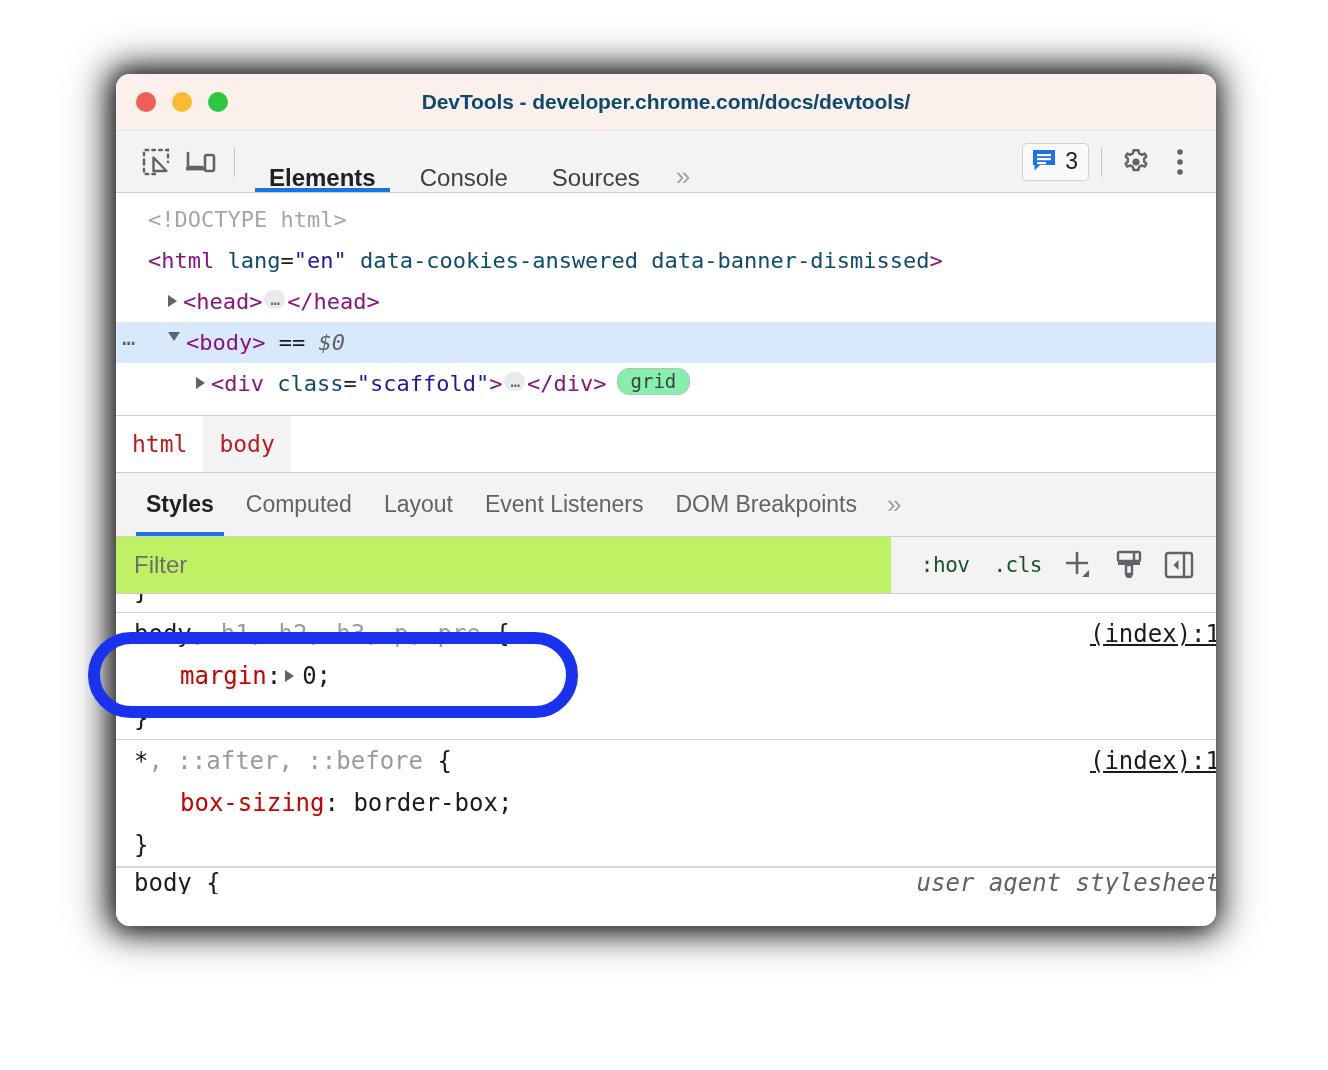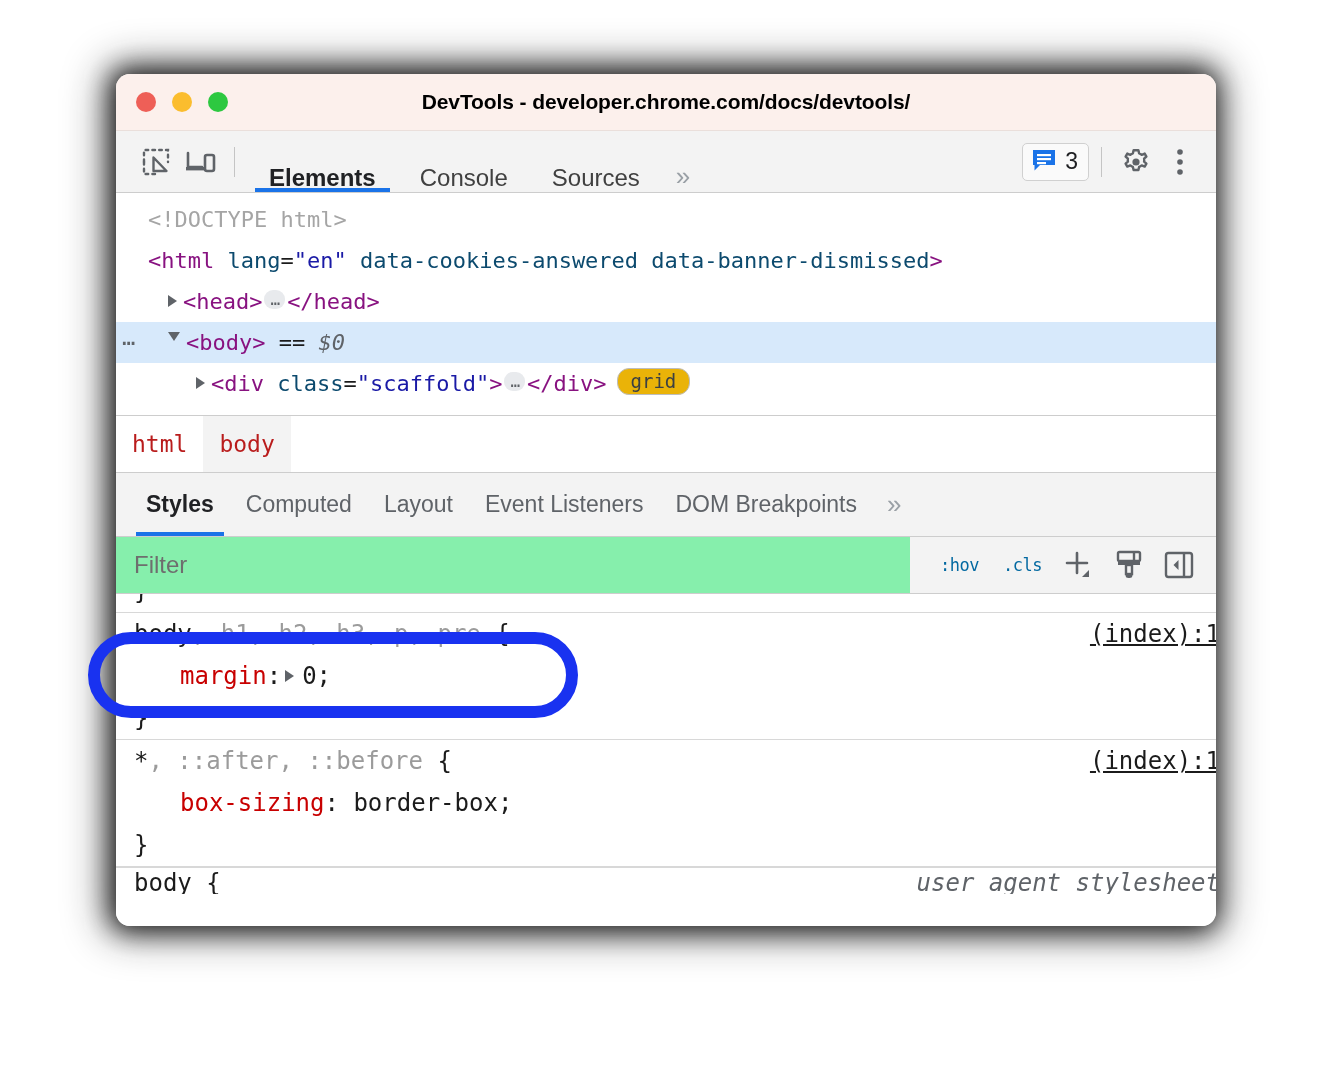--- a/index.html
+++ b/index.html
@@ -75,21 +75,21 @@
   .light.red { background: #ee5f57; }
   .light.amber { background: #fbbd2e; }
   .light.green { background: #2dc840; }
   .title-text {
     position: absolute;
     left: 0;
     right: 0;
     text-align: center;
     font-size: 21px;
     font-weight: bold;
-    color: #000000;
+    color: #0c4a6e;
     letter-spacing: -0.1px;
   }
 
   
   .dt-toolbar {
     height: 62px;
     background: #f3f3f3;
     border-bottom: 1px solid #cdcdcd;
     display: flex;
     align-items: center;
@@ -225,21 +225,21 @@
     font-size: 16px;
     line-height: 19px;
     vertical-align: 4px;
     margin: 0 2px;
     letter-spacing: -1px;
   }
   .grid-badge {
     display: inline-block;
     border: 1px solid #bdbdbd;
     border-radius: 12px;
-    background: #eab308;
+    background: #86efac;
     color: #3c4043;
     font-size: 19px;
     line-height: 25px;
     padding: 0 13px;
     margin-left: 10px;
     vertical-align: 3px;
   }
 
   
   .crumbs {
@@ -294,41 +294,41 @@
   .filter-row {
     height: 56px;
     background: #f3f3f3;
     border-bottom: 1px solid #cdcdcd;
     display: flex;
     align-items: center;
   }
   .filter-box {
     flex: 1;
     height: 100%;
-    background: #86efac;
+    background: #bef264;
     display: flex;
     align-items: center;
     padding-left: 18px;
     box-sizing: border-box;
     text-align: right;
   }
   .filter-placeholder {
     font-size: 24px;
     color: #6e6e6e;
   }
   .filter-actions {
     display: flex;
     align-items: center;
     gap: 4px;
     padding: 0 14px 0 20px;
   }
   .pseudo-btn {
     font-family: "DejaVu Sans Mono", monospace;
-    font-size: 17px;
-    color: #0369a1;
+    font-size: 21px;
+    color: #14532d;
     padding: 4px 10px;
     letter-spacing: -0.5px;
   }
   .act-icon {
     width: 46px;
     height: 44px;
     display: flex;
     align-items: center;
     justify-content: center;
   }

